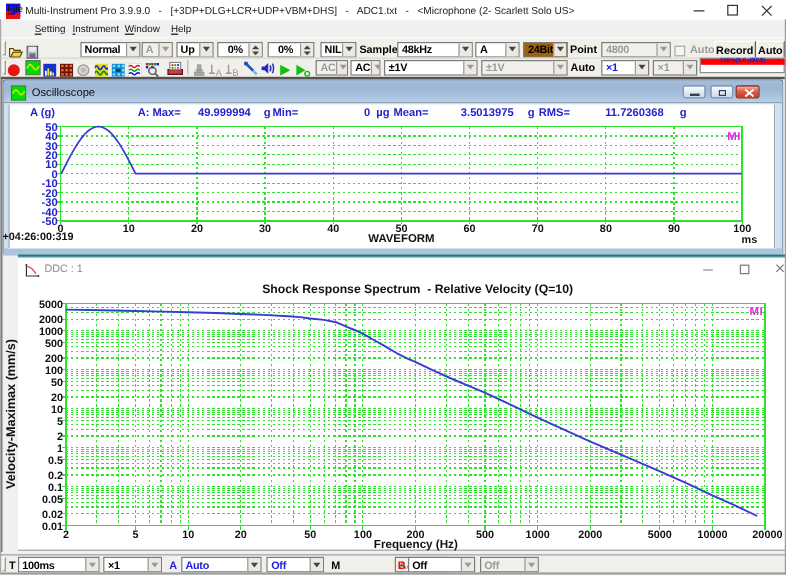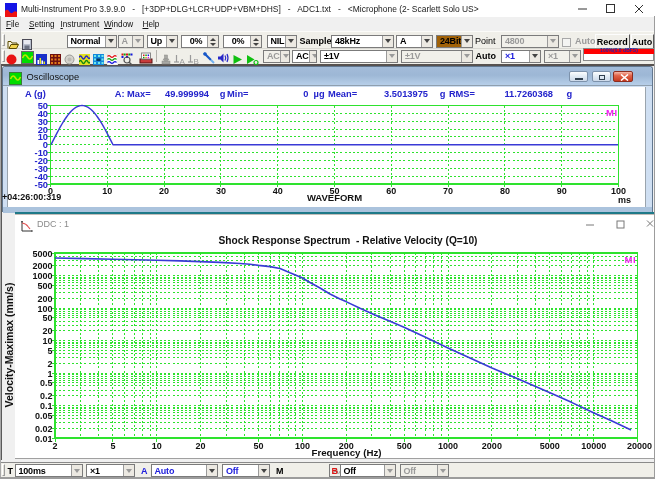--- a/index.html
+++ b/index.html
@@ -17,21 +17,21 @@
     </svg></div>
 <div class="lb" style="left:21px;top:4px;color:#222;font-size:8.45px;font-weight:normal;">Multi-Instrument Pro 3.9.9.0&nbsp;&nbsp; -&nbsp;&nbsp; [+3DP+DLG+LCR+UDP+VBM+DHS]&nbsp;&nbsp; -&nbsp;&nbsp; ADC1.txt&nbsp;&nbsp; -&nbsp;&nbsp; &lt;Microphone (2- Scarlett Solo US&gt;</div>
 <svg style="position:absolute;left:570px;top:0;" width="85" height="17">
 <g stroke="#333" stroke-width="1" fill="none">
 <line x1="8" y1="9" x2="17" y2="9"></line>
 <rect x="36.5" y="4.5" width="8" height="8"></rect>
 <path d="M65,5 l8,8 M73,5 l-8,8"></path>
 </g>
   </svg>
 <div style="position:absolute;left:0;top:17px;width:655px;height:14px;background:#f0f0f0;"></div>
-<div class="lb" style="left:6px;top:20px;color:#111;font-size:8.2px;font-weight:normal;"><u>F</u>ile</div>
+<div class="lb" style="left:6px;top:3px;color:#111;font-size:8.2px;font-weight:normal;"><u>F</u>ile</div>
 <div class="lb" style="left:29px;top:19.8px;color:#111;font-size:8.2px;font-weight:normal;"><u>S</u>etting</div>
 <div class="lb" style="left:60.5px;top:19.8px;color:#111;font-size:8.2px;font-weight:normal;"><u>I</u>nstrument</div>
 <div class="lb" style="left:104px;top:19.8px;color:#111;font-size:8.2px;font-weight:normal;"><u>W</u>indow</div>
 <div class="lb" style="left:142.5px;top:19.8px;color:#111;font-size:8.2px;font-weight:normal;"><u>H</u>elp</div>
 <div style="position:absolute;left:0;top:31px;width:655px;height:17px;background:#f0efe9;border-top:1px solid #fbfbf8;"></div>
 <div class="grip" style="left:2px;top:34px;height:12px;"></div>
 <div class="lb" style="left:36.5px;top:36px;color:#000;font-size:9px;font-weight:bold;margin-top:24px;">Trigger</div>
 <div class="cb" style="left:66.5px;top:34.5px;width:50.5px;height:13px;background:#fff;">
     <span style="color:#000;font-size:9px;">Normal</span>
     <i style="width:11px;background:#ece9e2;">
@@ -82,21 +82,21 @@
     <i style="width:11px;background:#ece9e2;">
       <b style="border-top-color:#444;"></b>
     </i>
   </div>
 <div class="cb" style="left:436px;top:34.5px;width:37px;height:13px;background:#a16207;justify-content:center;">
     <span style="color:#000;font-size:9px;">24Bit</span>
     <i style="width:11px;background:#ece9e2;">
       <b style="border-top-color:#444;"></b>
     </i>
   </div>
-<div class="lb" style="left:475px;top:36px;color:#000;font-size:9px;font-weight:normal;">Point</div>
+<div class="lb" style="left:475px;top:36px;color:#000;font-size:9px;font-weight:bold;">Point</div>
 <div class="cb" style="left:501px;top:34.5px;width:57.5px;height:13px;background:#f1f0ea;">
     <span style="color:#9a9a9a;font-size:9px;">4800</span>
     <i style="width:11px;background:#ece9e2;">
       <b style="border-top-color:#9a9a9a;"></b>
     </i>
   </div>
 <div style="position:absolute;left:562px;top:37.5px;width:9px;height:9px;border:1px solid #a8a8a8;background:#f4f4f2;"></div>
 <div class="lb" style="left:575px;top:36px;color:#9a9a9a;font-size:9px;font-weight:bold;">Auto</div>
 <div class="tbtn" style="left:595px;top:33.5px;width:34.5px;">Record</div>
 <div class="tbtn" style="left:630.5px;top:33.5px;width:23px;">Auto</div>

